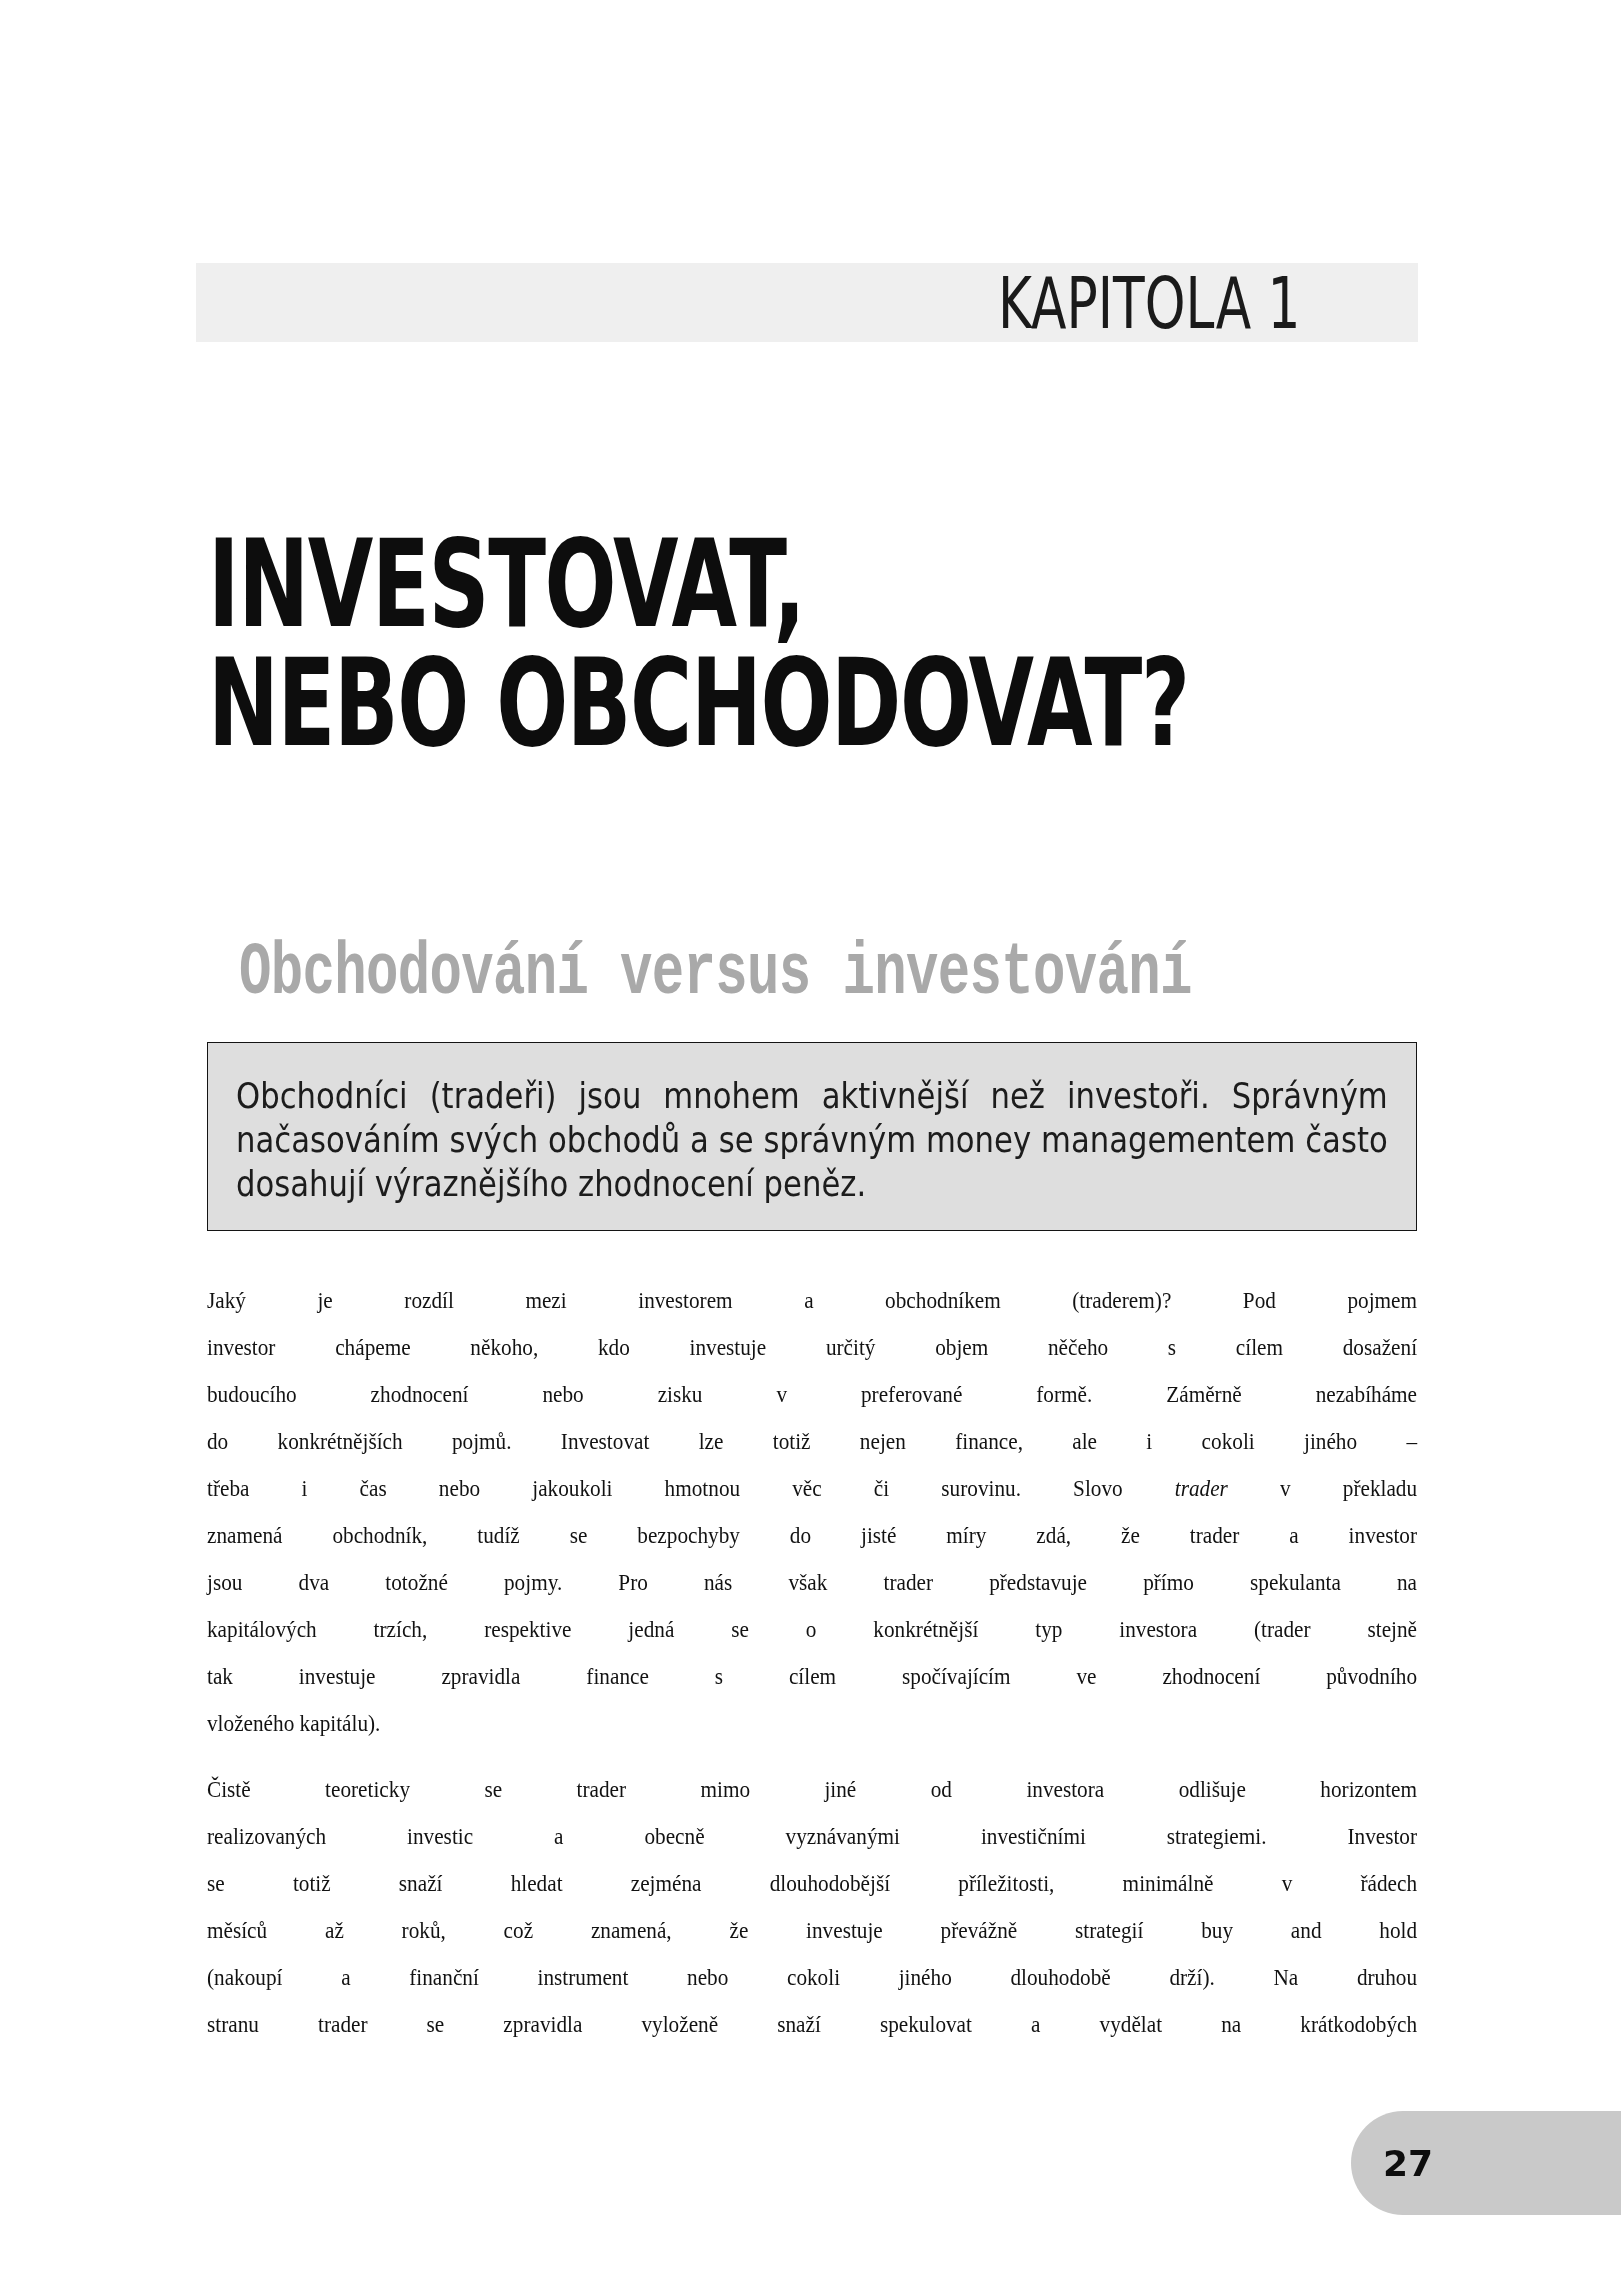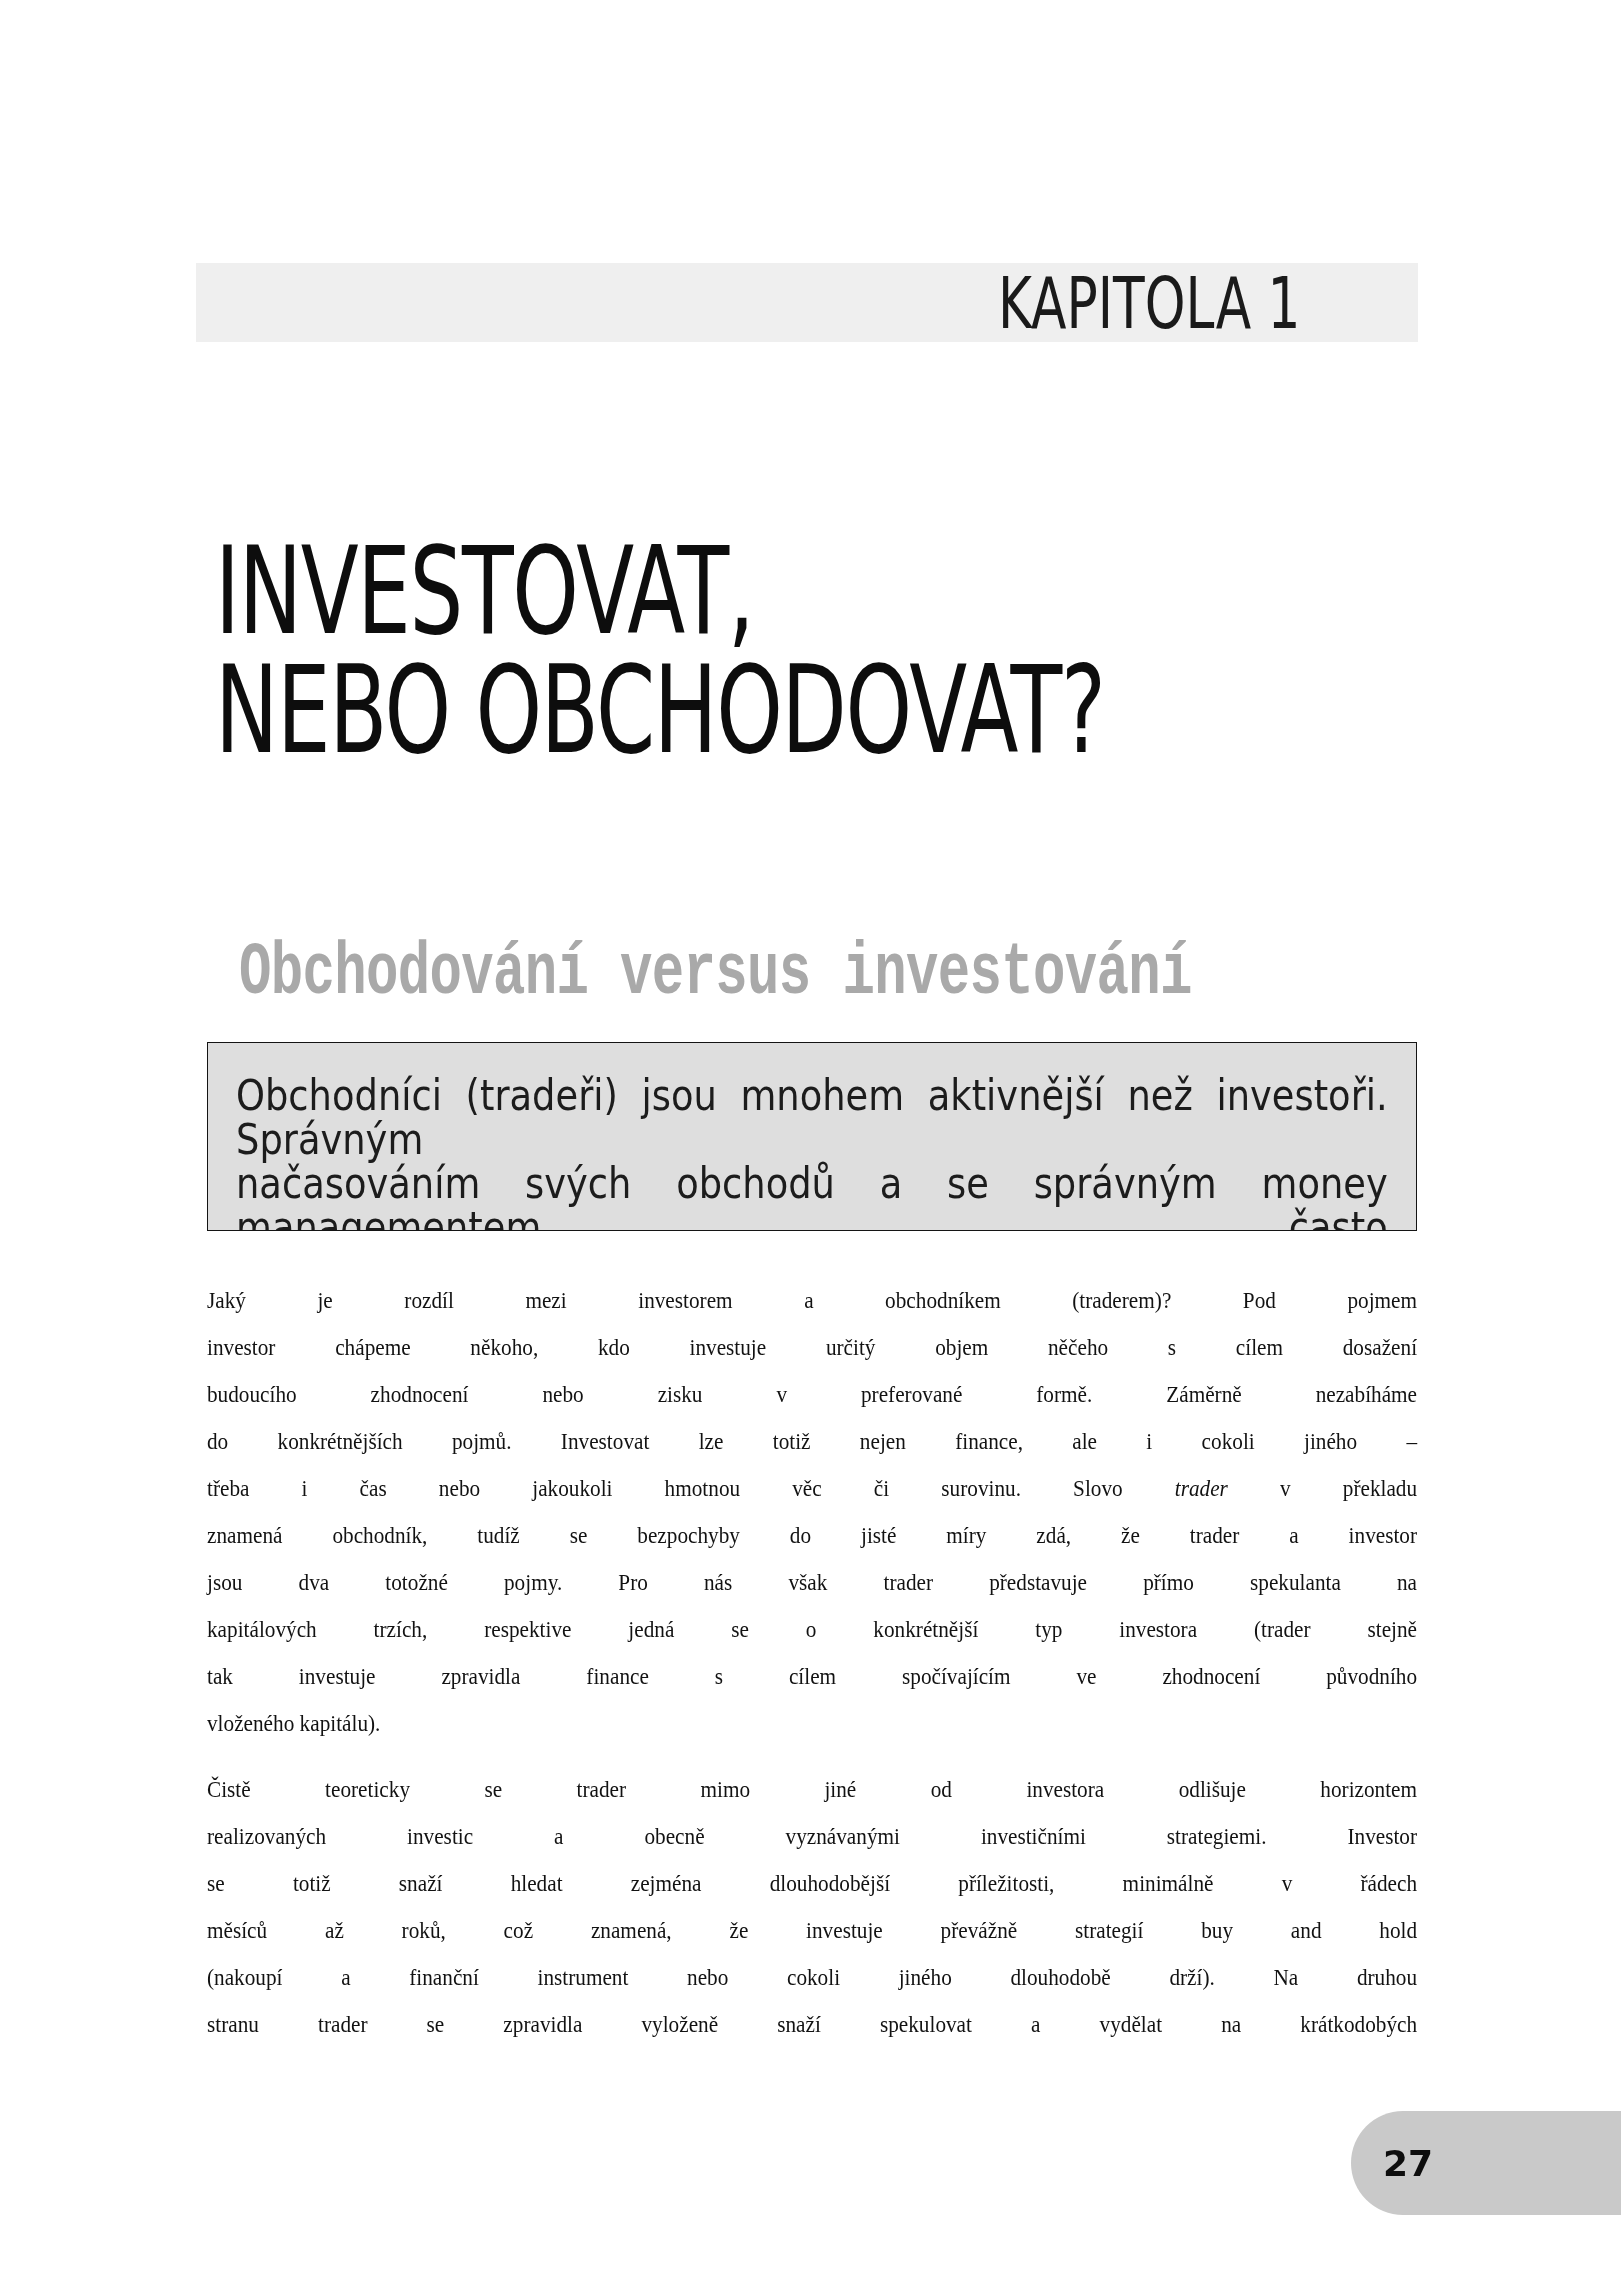--- a/index.html
+++ b/index.html
@@ -19,23 +19,23 @@
   }
   .chapter-band .cond{
     font-family:"DejaVu Sans", sans-serif;
     font-size:72px;line-height:72px;font-weight:400;
     color:#1a1a1a;
     transform:scaleX(0.72);transform-origin:0 50%;
     margin-left:26px;white-space:nowrap;letter-spacing:0px;
   }
   
   .title{
-    position:absolute;left:207px;top:524px;margin:8px;
+    position:absolute;left:207px;top:524px;margin:1px;
     font-family:"DejaVu Sans", sans-serif;
-    font-weight:normal;color:#0d0d0d;
+    font-weight:bold;color:#0d0d0d;
   }
   .title .line{
     display:block;
     font-size:121px;line-height:119px;letter-spacing:-1.9px;
     transform:scaleX(0.70);transform-origin:0 0;
     white-space:nowrap;
   }
   
   .section{
     position:absolute;left:223px;top:918px;margin:16px;
@@ -47,21 +47,21 @@
     transform:scaleX(0.72);transform-origin:0 0;white-space:nowrap;
   }
   
   .callout{
     position:absolute;left:207px;top:1042px;width:1210px;height:189px;
     box-sizing:border-box;
     background:#dedede;border:1.9px solid #141414;
     padding:31px 28px 0 28px;
     overflow:hidden;
     font-family:"DejaVu Sans", sans-serif;
-    font-size:42px;line-height:44px;color:#1c1c1c;
+    font-size:35px;line-height:44px;color:#1c1c1c;
   }
   .callout .cline{
     width:114%;
     transform:scaleX(0.877);transform-origin:0 0;
     text-align:justify;text-align-last:justify;
     white-space:normal;
   }
   .callout .cline.lastline{text-align-last:left;}
   
   .para{

